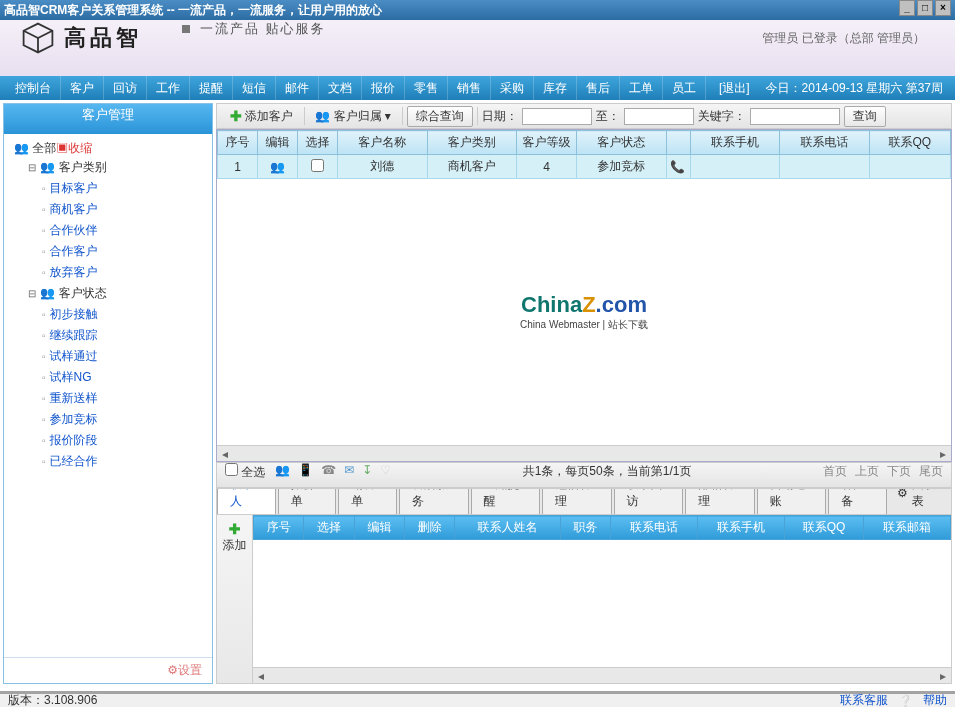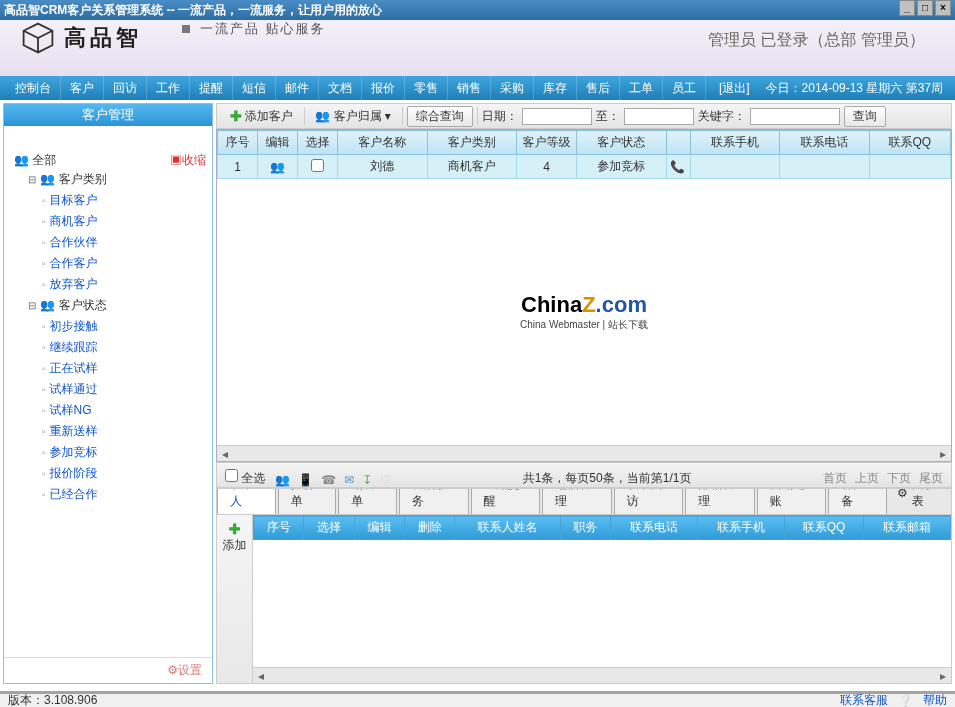--- a/index.html
+++ b/index.html
@@ -8,32 +8,32 @@
 .titlebar { background: linear-gradient(#4a8dc4, #2b6ca3); color: #fff; height: 20px; line-height: 20px; padding: 0 4px; display: flex; justify-content: space-between; font-weight: bold; }
 .titlebar .controls { display: flex; gap: 2px; }
 .titlebar .controls span { width: 16px; height: 16px; background: #c0c0c0; border: 1px solid #888; display: inline-flex; align-items: center; justify-content: center; color: #000; font-size: 10px; cursor: pointer; }
 
 .header { height: 56px; background: linear-gradient(#f5f0f8, #e8dff0); display: flex; align-items: flex-start; padding: 0 20px; position: relative; }
 .logo { display: flex; align-items: center; gap: 8px; }
 .logo-svg { width: 36px; height: 36px; }
 .logo-text { font-size: 22px; font-weight: bold; font-family: KaiTi, serif; color: #222; letter-spacing: 4px; }
 .slogan { margin-left: 40px; color: #555; font-size: 13px; letter-spacing: 2px; }
 .slogan-sq { display: inline-block; width: 8px; height: 8px; background: #777; margin-right: 10px; }
-.header-right { position: absolute; right: 30px; top: 10px; color: #666; font-size: 16px; }
+.header-right { position: absolute; right: 30px; top: 10px; color: #666; font-size: 12px; }
 
 .menubar { background: linear-gradient(#3fa5dd, #1f7fb8); height: 24px; display: flex; align-items: center; color: #fff; padding: 0 6px; }
 .menubar .mitem { padding: 0 9px; height: 24px; line-height: 24px; cursor: pointer; border-right: 1px solid rgba(255,255,255,0.2); }
 .menubar .mright { margin-left: auto; display: flex; align-items: center; gap: 16px; padding-right: 6px; }
 
 .body-wrap { display: flex; height: calc(100% - 120px); }
 
 .sidebar { width: 210px; border: 1px solid #88c0e6; margin: 3px; background: #fff; display: flex; flex-direction: column; }
-.side-title { background: linear-gradient(#56b7f0, #2a94d8); color: #fff; text-align: center; height: 22px; line-height: 22px; font-size: 13px; }
+.side-title { background: linear-gradient(#56b7f0, #2a94d8); color: #fff; text-align: center; height: 30px; line-height: 22px; font-size: 13px; }
 .tree { flex: 1; padding: 6px 6px 6px 10px; overflow: auto; }
-.tree-top { display: flex; justify-content: space-between; align-items: center; margin-top: 20px; }
+.tree-top { display: flex; justify-content: flex-start; align-items: center; }
 .tree ul { list-style: none; margin-left: 14px; }
 .tree li { line-height: 20px; color: #1155cc; cursor: pointer; }
 .tree li::before { content: "▫"; color: #888; margin-right: 4px; font-size: 10px; }
 .tree .group { color: #333; cursor: default; }
 .tree .group::before { content: "⊟"; color: #666; }
 .shrink { color: #d33; cursor: pointer; }
 .side-foot { border-top: 1px solid #cde; text-align: right; padding: 4px 10px; color: #d77; cursor: pointer; }
 
 .main { flex: 1; display: flex; flex-direction: column; padding: 3px 3px 3px 0; }
 
@@ -47,24 +47,24 @@
 .grid { flex: 1; border: 1px solid #aac; background: #fff; display: flex; flex-direction: column; min-height: 240px; }
 .grid table { width: 100%; border-collapse: collapse; font-size: 12px; }
 .grid th { background: linear-gradient(#e0f2fa, #bde4f5); border: 1px solid #8cc0db; padding: 3px 4px; font-weight: normal; color: #333; }
 .grid td { border: 1px solid #a8d8ec; padding: 3px 4px; text-align: center; background: #d5f0f7; }
 .grid-body { flex: 1; position: relative; overflow: auto; }
 .scrollbar-h { height: 16px; background: #e8e8e8; border-top: 1px solid #ccc; display: flex; align-items: center; }
 .scrollbar-h::before, .scrollbar-h::after { content: "◂"; width: 16px; text-align: center; color: #666; }
 .scrollbar-h::after { content: "▸"; margin-left: auto; }
 .watermark { position: absolute; left: 50%; top: 50%; transform: translate(-50%, -50%); text-align: center; pointer-events: none; }
 .watermark .line1 { font-size: 22px; font-weight: bold; font-family: Arial; }
-.wm-china { color: #000000; } .wm-z { color: #d99100; } .wm-com { color: #2255aa; }
+.wm-china { color: #0f766e; } .wm-z { color: #d99100; } .wm-com { color: #2255aa; }
 .watermark .line2 { font-size: 10px; color: #444; }
 
-.midbar { background: linear-gradient(#f5f5f5, #e4e4e4); border: 1px solid #ccc; height: 26px; display: flex; align-items: flex-end; padding: 0 8px; font-size: 12px; gap: 10px; }
+.midbar { background: linear-gradient(#f5f5f5, #e4e4e4); border: 1px solid #ccc; height: 26px; display: flex; align-items: flex-start; padding: 0 8px; font-size: 12px; gap: 10px; }
 .midbar .icons { display: flex; gap: 8px; align-items: center; }
 .midbar .pager { margin-left: auto; display: flex; gap: 8px; color: #888; }
 .midbar .pager .pg { color: #888; cursor: pointer; }
 
 .tabs { display: flex; background: #e8e8e8; border: 1px solid #ccc; border-bottom: none; height: 26px; align-items: flex-end; overflow: hidden; }
 .tab { padding: 4px 12px; border: 1px solid #aaa; border-bottom: none; background: #f0f0f0; margin-right: 2px; border-radius: 3px 3px 0 0; cursor: pointer; font-size: 12px; }
 .tab.active { background: #fff; color: #1155cc; }
 .tabs .gear { margin-left: auto; padding: 4px 8px; cursor: pointer; display: flex; align-items: center; gap: 4px; }
 
 .subarea { flex: 0 0 170px; border: 1px solid #ccc; display: flex; background: #fff; }
@@ -141,21 +141,20 @@
             <li>目标客户</li>
             <li>商机客户</li>
             <li>合作伙伴</li>
             <li>合作客户</li>
             <li>放弃客户</li>
           </ul>
         <li class="group"><span style="color:#888">👥</span> <span>客户状态</span></li>
         <ul id="g1">
             <li>初步接触</li>
             <li>继续跟踪</li>
-            <li>正在试样</li>
             <li>试样通过</li>
             <li>试样NG</li>
             <li>重新送样</li>
             <li>参加竞标</li>
             <li>报价阶段</li>
             <li>已经合作</li>
           </ul>
       </ul>
     </div>
     <div class="side-foot">⚙<span>设置</span></div>

